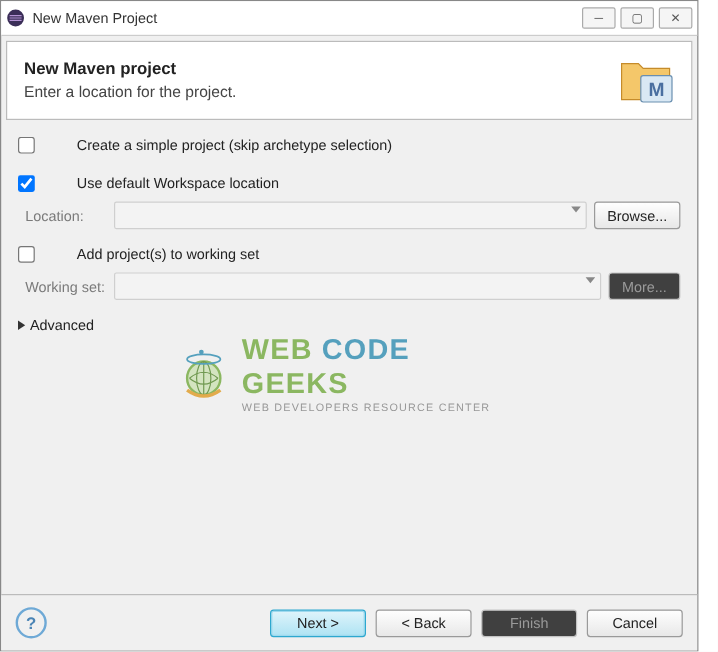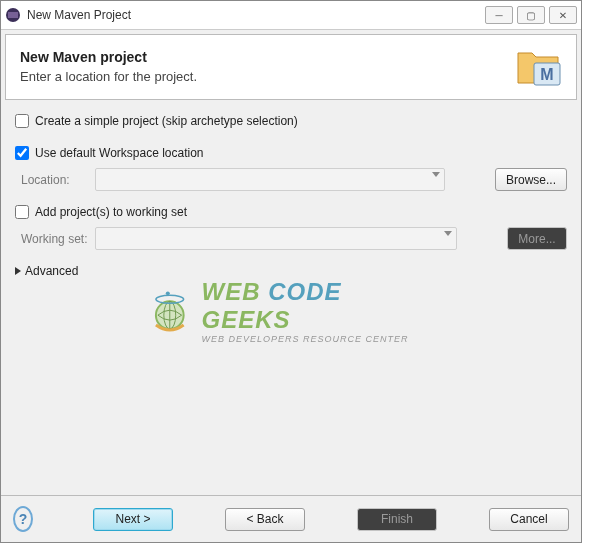--- a/index.html
+++ b/index.html
@@ -10,35 +10,35 @@
 .winbtns { display:flex; gap:4px; }
 .winbtn { width:26px; height:16px; border:1px solid #aaa; border-radius:2px; display:flex; align-items:center; justify-content:center; font-size:10px; color:#555; background:#f5f5f5; }
 
 .header { background:#fff; border:1px solid #bbb; margin:4px 4px 0 4px; display:flex; align-items:center; padding:10px 14px 12px 14px; }
 .header-left { flex:1; }
 .header h1 { margin:0 0 4px 0; font-size:14px; font-weight:bold; color:#222; }
 .header p { margin:0; font-size:13px; color:#444; }
 .header-icon { width:48px; height:42px; }
 
 .body { flex:1; padding:14px 14px 0 14px; position:relative; }
-.row { display:flex; align-items:center; margin-bottom:8px; }
+.row { display:flex; align-items:center; margin-bottom:8px;gap:29px; }
 .row label { font-size:12px; }
 input[type=checkbox] { width:14px; height:14px; margin:0 6px 0 0; }
 .subrow { display:flex; align-items:center; margin:4px 0 14px 0; gap:6px; }
 .subrow .lbl { width:68px; color:#7a7a7a; padding-left:6px; }
 .combo { flex:1; height:21px; border:1px solid #b5b5b5; background:#fbfbfb; position:relative; border-radius:2px; }
 .combo.disabled { background:#f3f3f3; border-color:#cfcfcf; }
 .combo .arrow { position:absolute; right:4px; top:3px; width:0; height:0; border-left:4px solid transparent; border-right:4px solid transparent; border-top:5px solid #888; }
-.btn { height:23px; padding:0 10px; border:1px solid #9a9a9a; border-radius:3px; background:linear-gradient(#fefefe,#e8e8e8); font-size:12px; color:#222; cursor:pointer; min-width:60px;margin-left:44px; }
+.btn { height:23px; padding:0 10px; border:1px solid #9a9a9a; border-radius:3px; background:linear-gradient(#fefefe,#e8e8e8); font-size:12px; color:#222; cursor:pointer; min-width:60px; }
 .btn.disabled { color:#9a9a9a; border-color:#c4c4c4; background:#404040; }
 .adv { display:flex; align-items:center; gap:4px; margin-top:8px; cursor:pointer; }
 .adv .tri { width:0; height:0; border-top:4px solid transparent; border-bottom:4px solid transparent; border-left:6px solid #333; }
 
 .watermark { position:absolute; left:50%; top:50%; transform:translate(-50%,-30%); display:flex; align-items:center; gap:8px; opacity:0.85; pointer-events:none; }
-.wm-text { font-family:Arial,sans-serif;font-style:italic; }
+.wm-text { font-family:Arial,sans-serif; }
 .wm-main { font-size:24px; font-weight:bold; letter-spacing:1px; color:#7aae49; }
 .wm-main .alt { color:#3a93b5; }
 .wm-sub { font-size:9px; letter-spacing:1px; color:#888; }
 
 .footer { border-top:1px solid #bbb; padding:10px 12px; display:flex; align-items:center; gap:8px; background:#f0f0f0; }
 .footer .help { width:22px; height:22px; border:2px solid #6ea9d6; border-radius:50%; display:flex; align-items:center; justify-content:center; color:#4a84b5; font-weight:bold; font-size:14px; }
 .footer .spacer { flex:1; }
 .footer .btn { min-width:80px; }
 .btn.primary { border:1px solid #2da8cf; background:linear-gradient(#dff4fb,#aee3f3); box-shadow:0 0 0 1px #9ed9ee inset; }
 </style>

